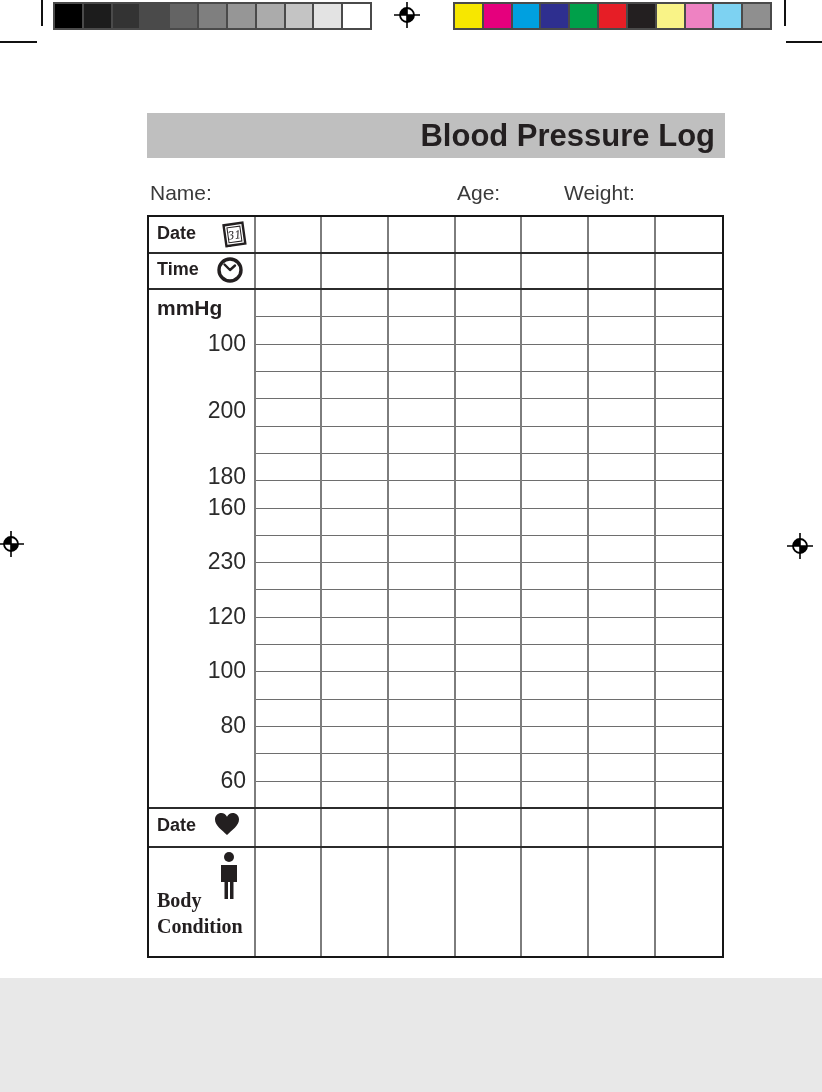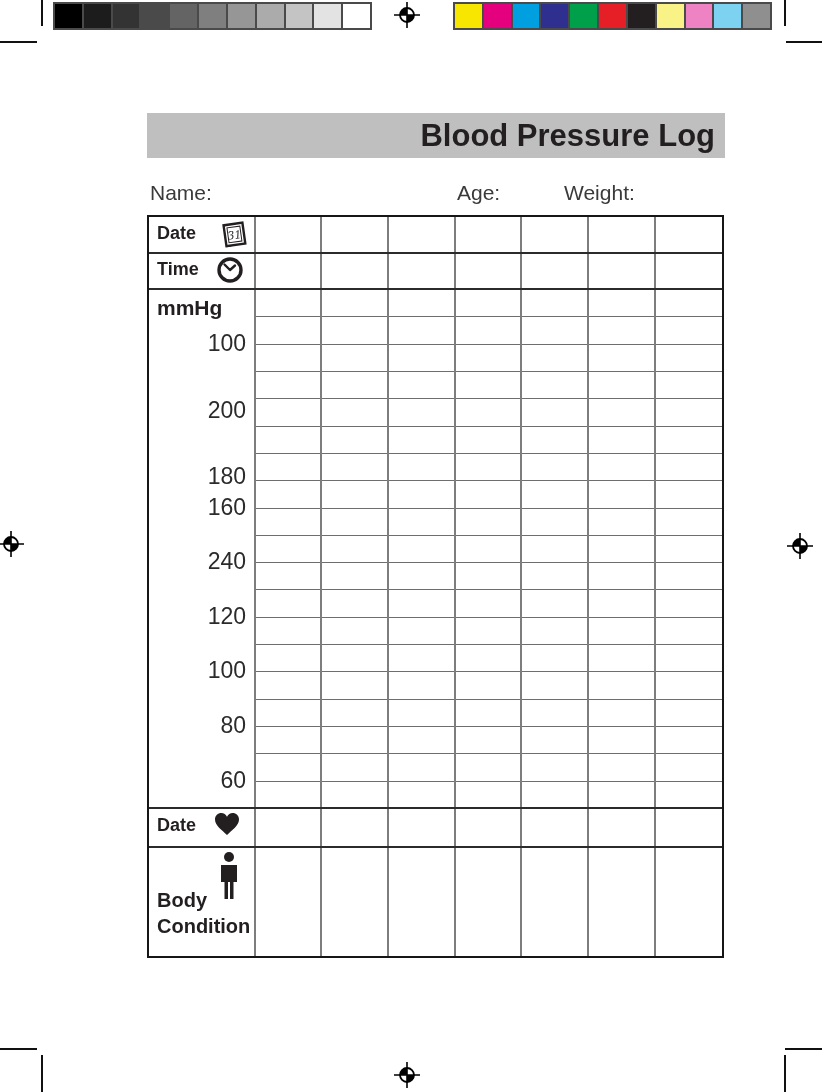--- a/index.html
+++ b/index.html
@@ -1,16 +1,16 @@
 <!DOCTYPE html>
 <html><head>
 <meta charset="utf-8">
 <style>
   html,body{margin:0;padding:0;background:#e8e8e8;}
-  .page{position:relative;width:822px;height:1092px;background:#ffffff;overflow:hidden;
+  .page{position:relative;width:822px;height:978px;background:#ffffff;overflow:hidden;
         font-family:"Liberation Sans",sans-serif;color:#231f20;}
   .abs{position:absolute;}
   
   .calbar{position:absolute;top:2px;height:28px;width:319px;border:2px solid #4a4a4a;
           background:#4a4a4a;display:flex;gap:2px;box-sizing:border-box;}
   .swatch{flex:1 1 0;}
   
   .cropmark{position:absolute;background:#111;}
   .regmark{position:absolute;width:26px;height:26px;}
   
@@ -22,21 +22,21 @@
   
   .bp-table{position:absolute;left:147px;top:215px;width:577px;height:743px;
             border:2px solid #161616;box-sizing:border-box;}
   .tinner{position:absolute;left:0;top:0;right:0;bottom:0;}
   .vline{position:absolute;top:0;width:2px;background:#7d7d7d;}
   .hline-major{position:absolute;left:0;height:2px;background:#2b2b2b;}
   .hline-grid{position:absolute;height:1px;background:#6e6e6e;}
   .rowlabel{position:absolute;left:8px;font-size:18px;font-weight:bold;color:#231f20;}
   .scalelabel{position:absolute;left:0;width:97px;text-align:right;font-size:23px;color:#2b2b2b;}
   .cell{position:absolute;background:transparent;}
-  .bodylabel{position:absolute;left:8px;font-size:20px;font-weight:bold;line-height:26px;color:#231f20;}
+  .bodylabel{position:absolute;left:8px;font-size:20px;font-weight:bold;line-height:26px;color:#231f20;font-family:Liberation Serif, serif;}
 </style>
 </head>
 <body>
 
 <div class="page">
 
   <div class="calbar" style="left:53px" id="graybar">
       <div class="swatch" style="background: rgb(0, 0, 0);"></div>
       <div class="swatch" style="background: rgb(28, 28, 28);"></div>
       <div class="swatch" style="background: rgb(51, 51, 51);"></div>
@@ -196,21 +196,21 @@
         <div class="hline-grid" style="left: 105px; top: 427.105px; width: 468px; height: 1px; background: rgb(110, 110, 110);"></div>
         <div class="hline-grid" style="left: 105px; top: 454.421px; width: 468px; height: 1px; background: rgb(110, 110, 110);"></div>
         <div class="hline-grid" style="left: 105px; top: 481.737px; width: 468px; height: 1px; background: rgb(110, 110, 110);"></div>
         <div class="hline-grid" style="left: 105px; top: 509.053px; width: 468px; height: 1px; background: rgb(110, 110, 110);"></div>
         <div class="hline-grid" style="left: 105px; top: 536.368px; width: 468px; height: 1px; background: rgb(110, 110, 110);"></div>
         <div class="hline-grid" style="left: 105px; top: 563.684px; width: 468px; height: 1px; background: rgb(110, 110, 110);"></div>
         <div class="scalelabel" style="left: 0px; top: 112.632px; width: 97px; height: 26px;">100</div>
         <div class="scalelabel" style="left: 0px; top: 167px; width: 97px; height: 26px; margin-top: 13px;">200</div>
         <div class="scalelabel" style="left: 0px; top: 221.895px; width: 97px; height: 26px; margin-top: 24px;">180</div>
         <div class="scalelabel" style="left: 0px; top: 276.526px; width: 97px; height: 26px;">160</div>
-        <div class="scalelabel" style="left: 0px; top: 331.158px; width: 97px; height: 26px;">240</div>
+        <div class="scalelabel" style="left: 0px; top: 331.158px; width: 97px; height: 26px;">230</div>
         <div class="scalelabel" style="left: 0px; top: 385.789px; width: 97px; height: 26px;">120</div>
         <div class="scalelabel" style="left: 0px; top: 440.421px; width: 97px; height: 26px;">100</div>
         <div class="scalelabel" style="left: 0px; top: 495.053px; width: 97px; height: 26px;">80</div>
         <div class="scalelabel" style="left: 0px; top: 549.684px; width: 97px; height: 26px;">60</div>
         <div class="vline" style="left: 105px; top: 0px; width: 2px; height: 739px;"></div>
         <div class="vline" style="left: 170.857px; top: 0px; width: 2px; height: 739px;"></div>
         <div class="vline" style="left: 237.714px; top: 0px; width: 2px; height: 739px;"></div>
         <div class="vline" style="left: 304.571px; top: 0px; width: 2px; height: 739px;"></div>
         <div class="vline" style="left: 371.429px; top: 0px; width: 2px; height: 739px;"></div>
         <div class="vline" style="left: 438.286px; top: 0px; width: 2px; height: 739px;"></div>

